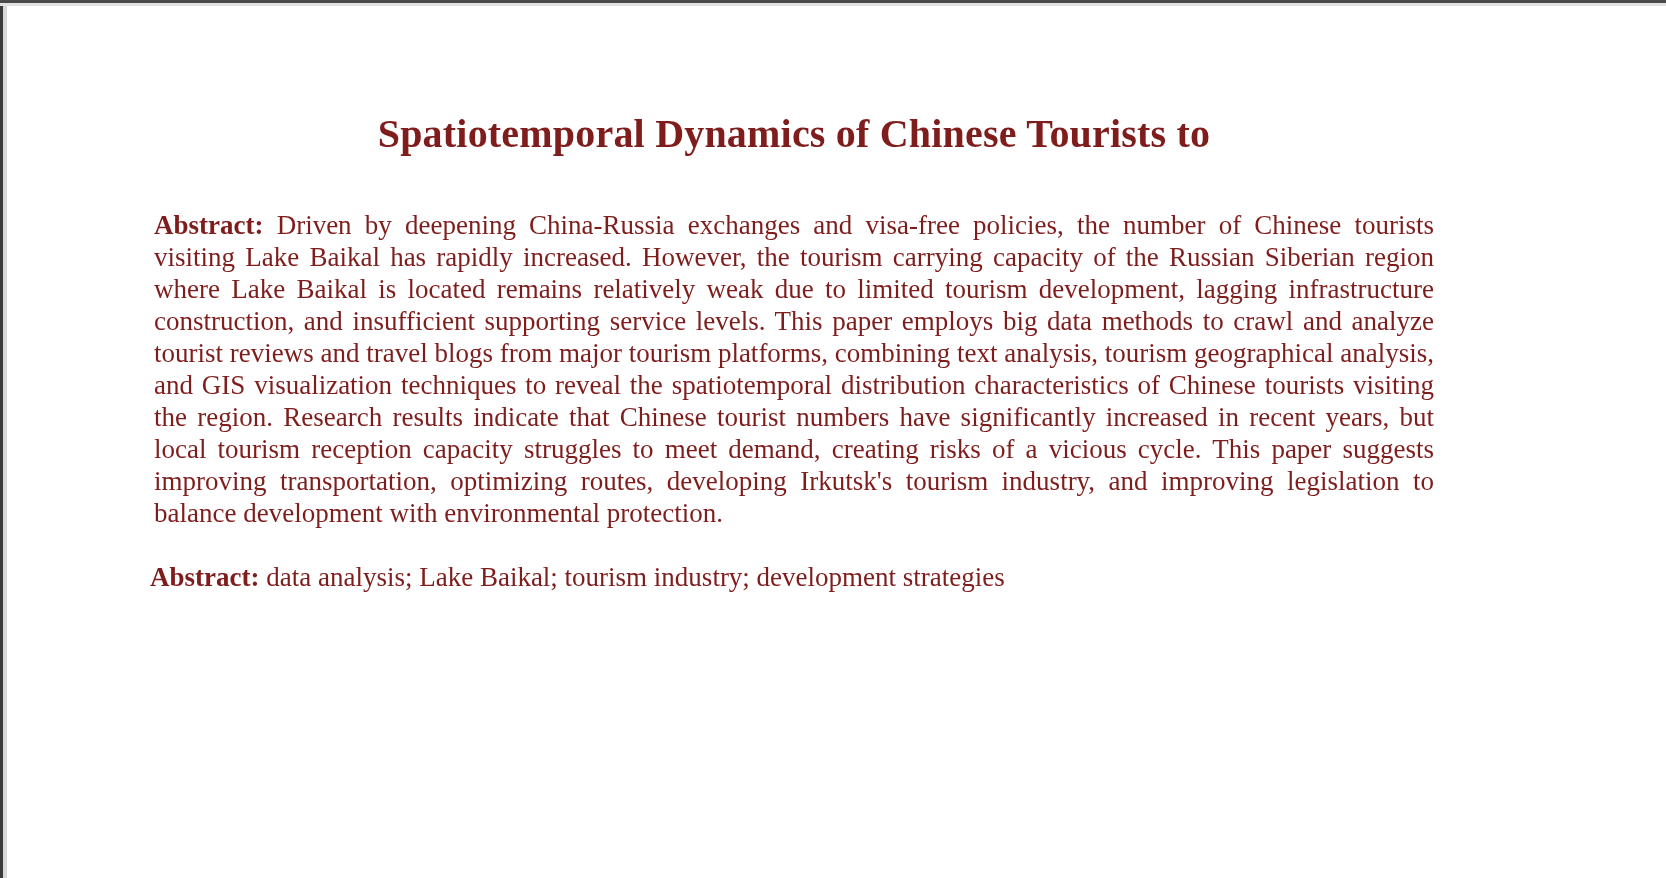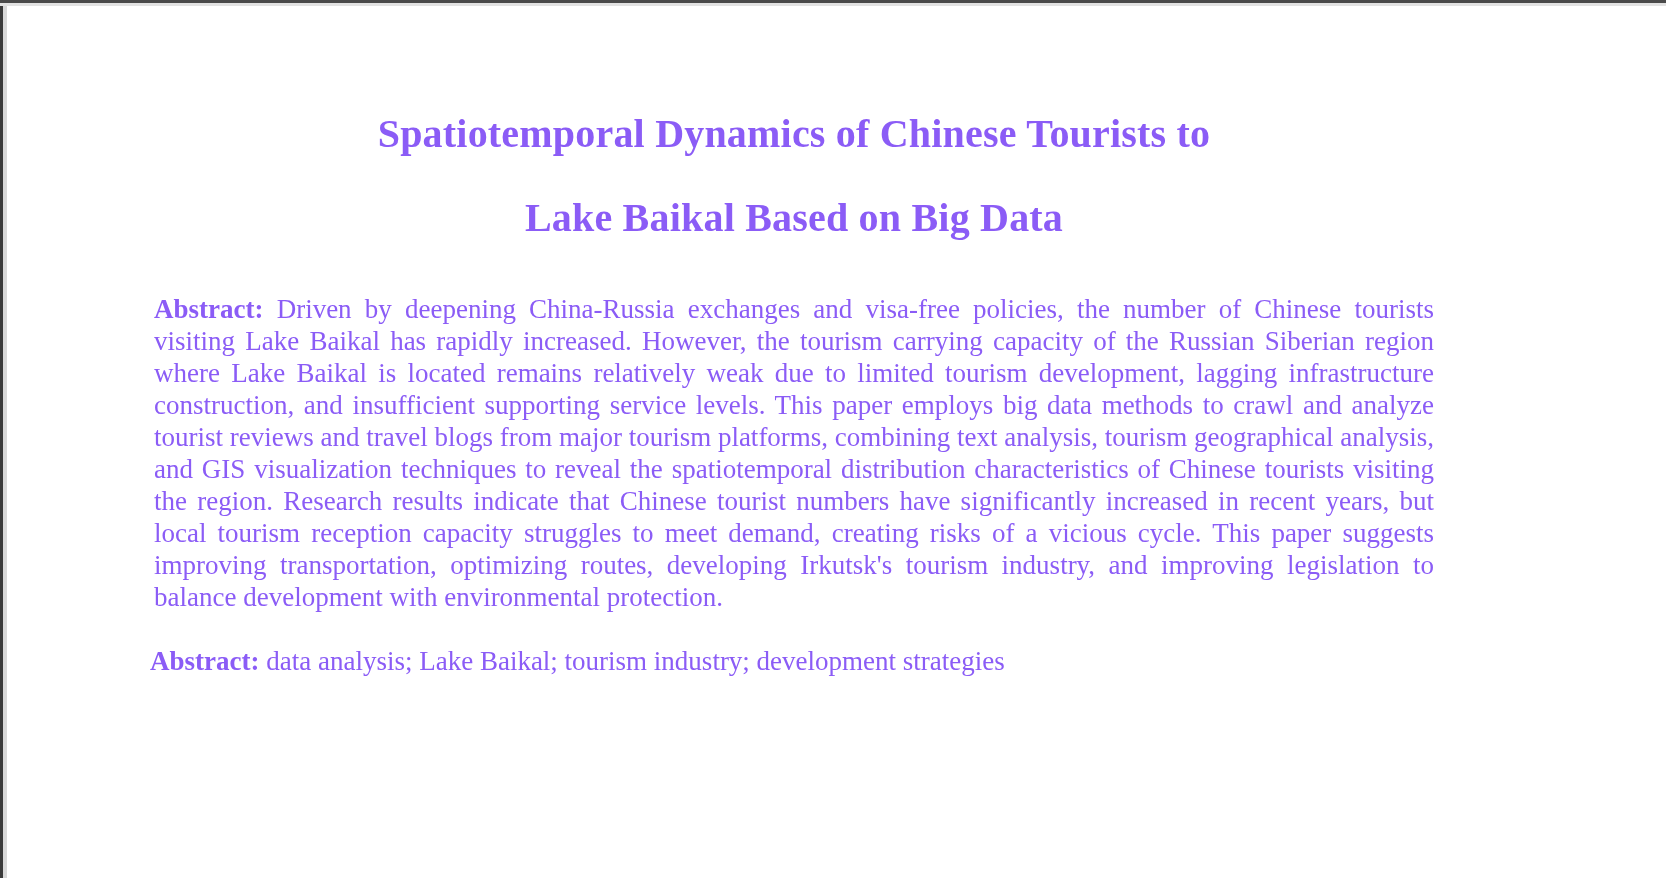--- a/index.html
+++ b/index.html
@@ -8,21 +8,21 @@
     background: #ffffff;
   }
 
   .viewport {
     position: relative;
     width: 1666px;
     height: 878px;
     background: #ffffff;
     overflow: hidden;
     font-family: "Liberation Serif", "DejaVu Serif", serif;
-    color: #8b5cf6;
+    color: #7f1d1d;
   }
 
   
   .page-edge-left {
     position: absolute;
     left: 0;
     top: 0;
     width: 3px;
     height: 878px;
     background: #3a3a3a;
@@ -122,21 +122,20 @@
   <div class="page-edge-left"></div>
   <div class="page-edge-left-inner"></div>
   <div class="page-edge-top"></div>
   <div class="page-edge-top-inner"></div>
 
   <div class="page">
     <div class="content">
 
       <h1 class="title">
         <span class="title-line">Spatiotemporal Dynamics of Chinese Tourists to</span>
-        <span class="title-line title-line-2">Lake Baikal Based on Big Data</span>
       </h1>
 
 
       <p class="abstract"><span class="lead">Abstract:</span> <span>Driven by deepening China-Russia exchanges and visa-free policies, the number of Chinese tourists visiting Lake Baikal has rapidly increased. However, the tourism carrying capacity of the Russian Siberian region where Lake Baikal is located remains relatively weak due to limited tourism development, lagging infrastructure construction, and insufficient supporting service levels. This paper employs big data methods to crawl and analyze tourist reviews and travel blogs from major tourism platforms, combining text analysis, tourism geographical analysis, and GIS visualization techniques to reveal the spatiotemporal distribution characteristics of Chinese tourists visiting the region. Research results indicate that Chinese tourist numbers have significantly increased in recent years, but local tourism reception capacity struggles to meet demand, creating risks of a vicious cycle. This paper suggests improving transportation, optimizing routes, developing Irkutsk's tourism industry, and improving legislation to balance development with environmental protection.</span></p>
 
       <p class="keywords"><span class="lead">Abstract:</span> <span>data analysis; Lake Baikal; tourism industry; development strategies</span></p>
 
     </div>
   </div>
 

